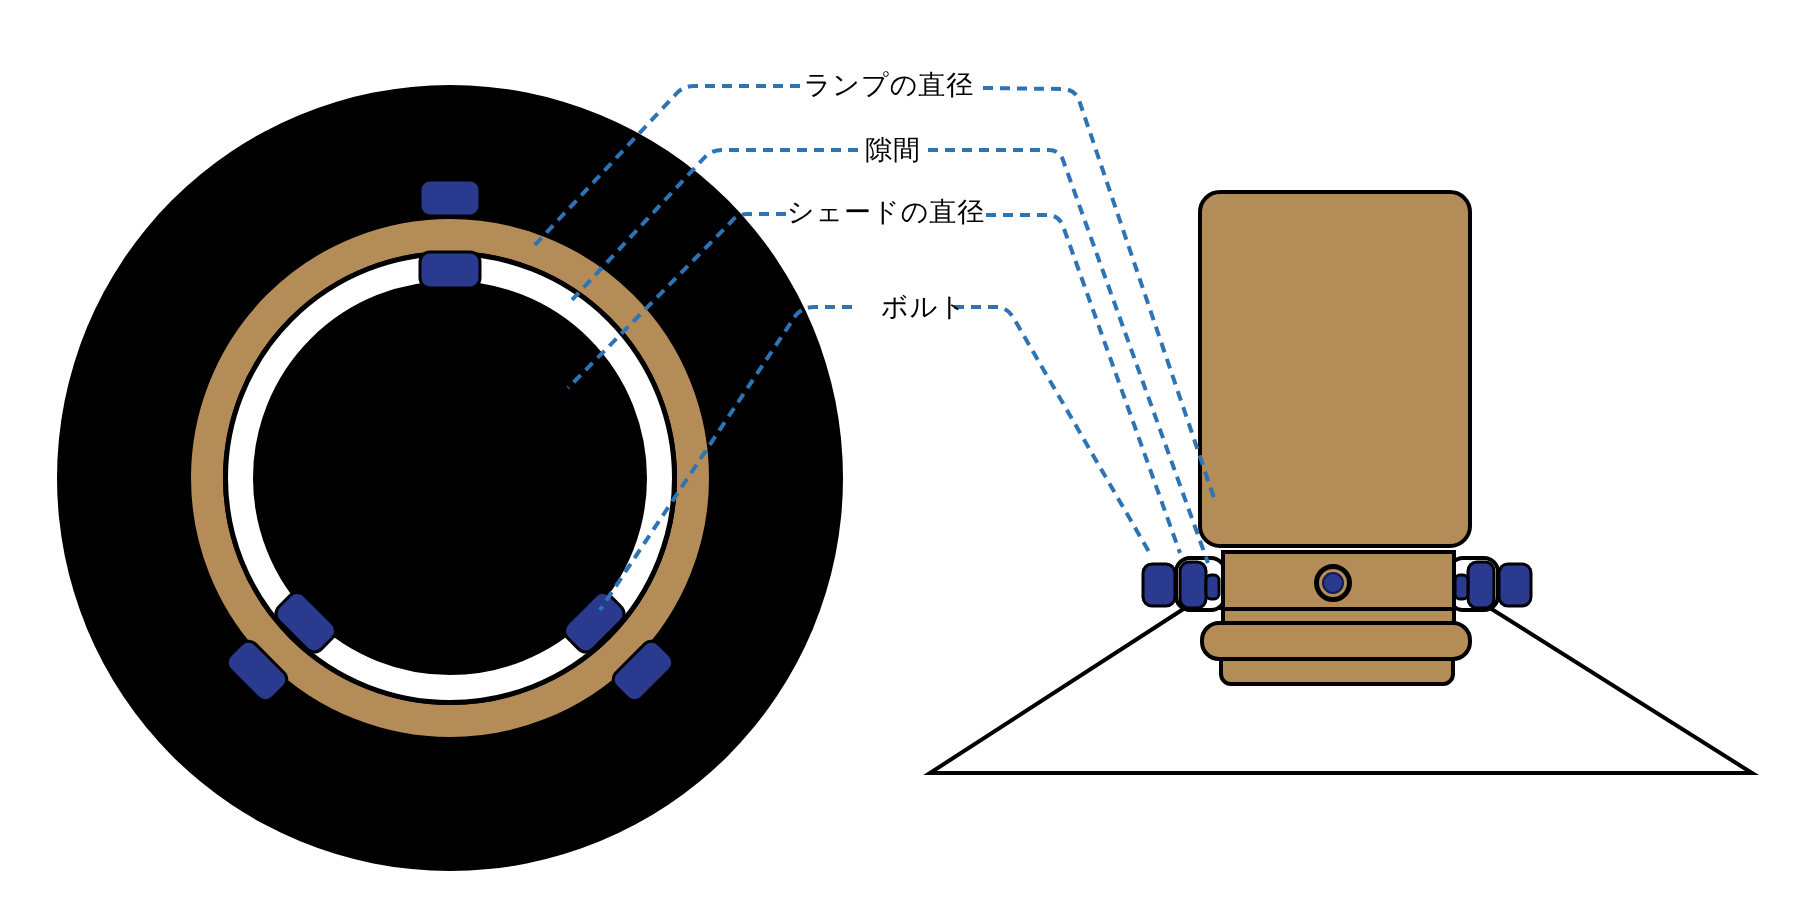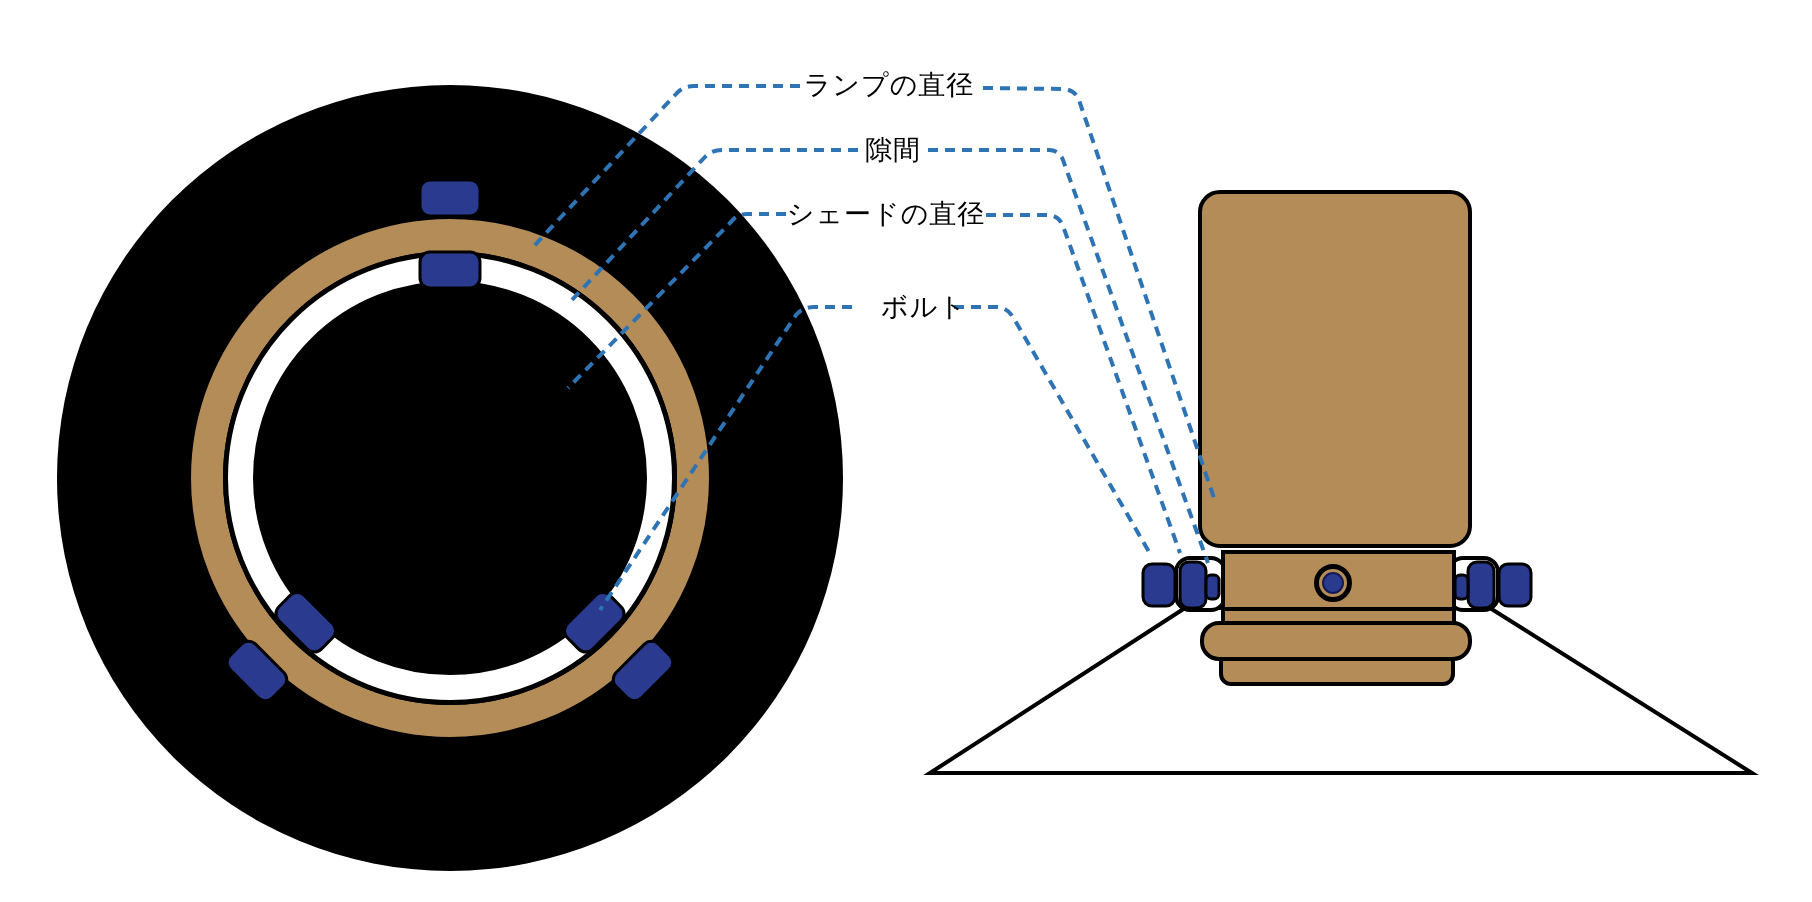--- a/index.html
+++ b/index.html
@@ -99,15 +99,15 @@
       <path class="leader" d="M 928 150 L 1049 150 Q 1059 150 1063 160 L 1208 563"></path>
       <path class="leader" d="M 786 214 L 747 214 Q 737 214 731 222 L 568 388"></path>
       <path class="leader" d="M 986 215 L 1049 215 Q 1059 216 1063 226 L 1180 553"></path>
       <path class="leader" d="M 852 307 L 814 307 Q 803 307 796 315 L 600 610"></path>
       <path class="leader" d="M 954 307 L 996 307 Q 1007 307 1013 317 L 1152 557"></path>
     </g>
   </svg>
 
   <div class="diagram-label" style="left:889px;top:85px;">ランプの直径</div>
   <div class="diagram-label" style="left:893px;top:150px;">隙間</div>
-  <div class="diagram-label" style="left:886px;top:214px;">シェードの直径</div>
+  <div class="diagram-label" style="left:886px;top:214px;font-family:Liberation Mono, monospace;">シェードの直径</div>
   <div class="diagram-label" style="left:924px;top:307px;">ボルト</div>
 </div>
 
 </body></html>

